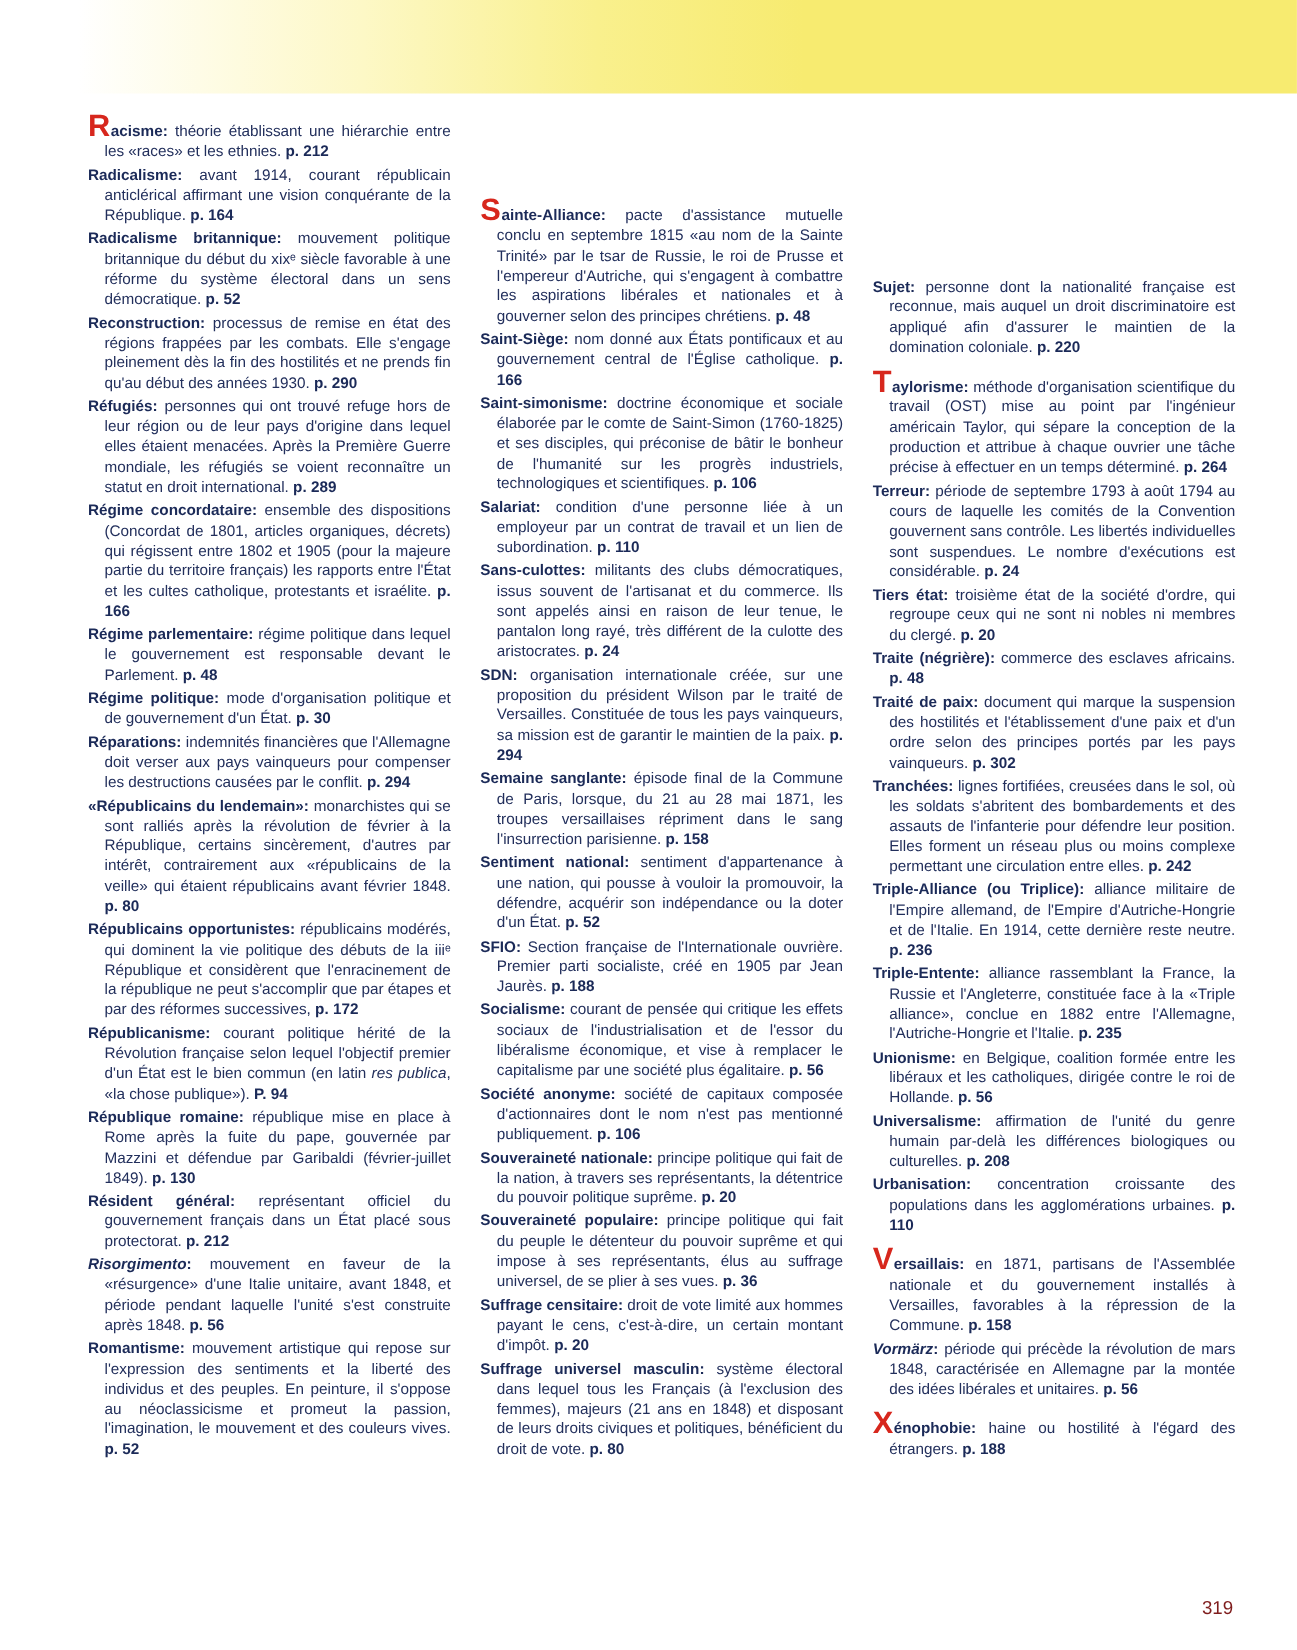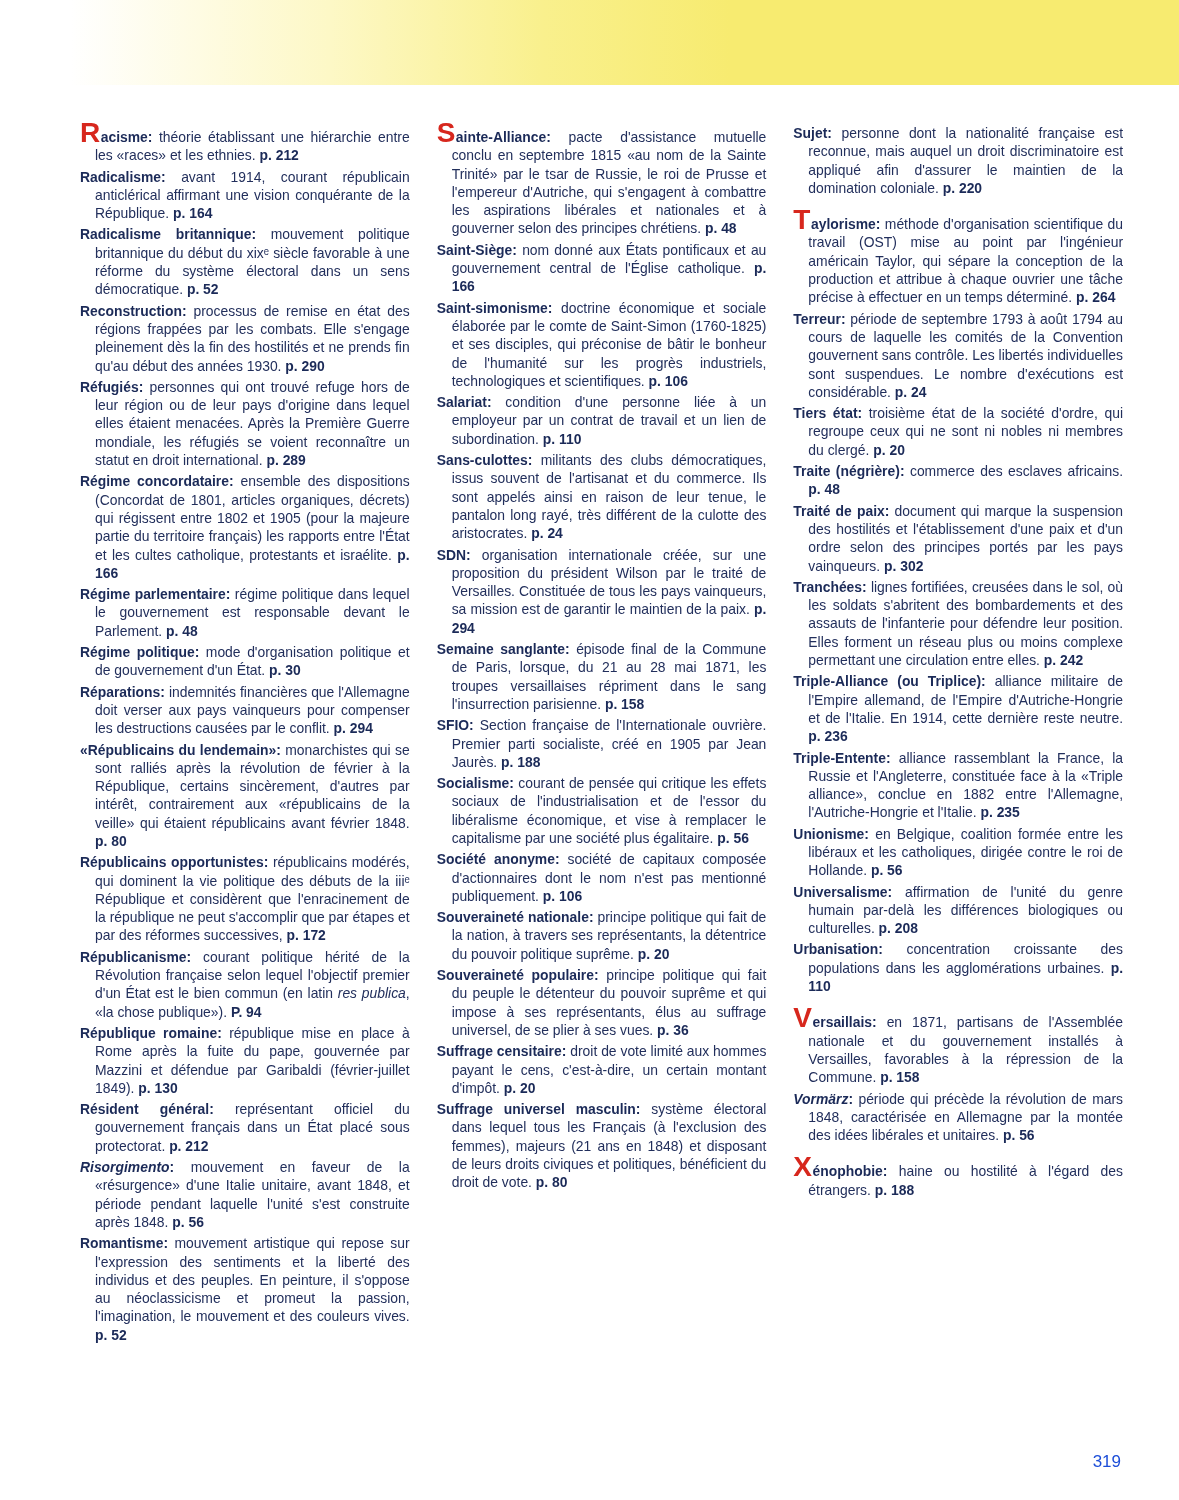--- a/index.html
+++ b/index.html
@@ -8,43 +8,43 @@
     width: 1179px; height: 1500px;
     position: relative; overflow: hidden;
     font-family: "Liberation Sans", "DejaVu Sans", sans-serif;
     color: #222f5c;
   }
   .top-band {
     position: absolute; top: 0; left: 0; width: 100%; height: 85px;
     background: linear-gradient(90deg, #ffffff 6%, #fdf8c6 28%, #f9f08d 46%, #f7eb70 62%, #f7eb70 100%);
   }
   .content {
-    position: absolute; top: 124px; left: 80px; right: 56px;
-    display: flex; gap: 27px; align-items: flex-start;
+    position: absolute; top: 106px; left: 80px; right: 56px;
+    display: flex; gap: 27px; align-items: flex-end;
   }
   .column { flex: 1 1 0; min-width: 0; }
   .entry {
     font-size: 13.9px; line-height: 18.3px;
     text-align: justify;
     padding-left: 15px; text-indent: -15px;
     margin-bottom: 3px;
     hyphens: auto; -webkit-hyphens: auto;
   }
   .entry.group-start { margin-top: 14px; }
   .dropcap {
     font-size: 28px; line-height: 18.3px;
     font-weight: 700; color: #d7271d;
     letter-spacing: 0.5px;
   }
   .term, .sep, .pageref { font-weight: 700; color: #1b2a58; }
   .term.italic { font-style: italic; margin-top: 30px; }
   .def.italic { font-style: italic; margin-top: 33px; }
   .folio {
     position: absolute; right: 58px; bottom: 28px;
-    font-size: 17px; color: #1d4ed8;
+    font-size: 17px; color: #7f1d1d;
   }
 </style>
 </head>
 <body>
 
 <div class="page">
   <header class="top-band"></header>
   <main class="content">
       <div class="column">
         <p class="entry"><span class="dropcap">R</span><span class="term">acisme</span><span class="sep">: </span><span class="def">théorie établissant une hiérarchie entre les «races» et les ethnies.</span> <span class="pageref">p. 212</span></p>
@@ -65,20 +65,21 @@
         <p class="entry"><span class="term">Romantisme</span><span class="sep">: </span><span class="def">mouvement artistique qui repose sur l'expression des sentiments et la liberté des individus et des peuples. En peinture, il s'oppose au néoclassicisme et promeut la passion, l'imagination, le mouvement et des couleurs vives.</span> <span class="pageref">p. 52</span></p>
       </div>
       <div class="column">
         <p class="entry"><span class="dropcap">S</span><span class="term">ainte-Alliance</span><span class="sep">: </span><span class="def">pacte d'assistance mutuelle conclu en septembre 1815 «au nom de la Sainte Trinité» par le tsar de Russie, le roi de Prusse et l'empereur d'Autriche, qui s'engagent à combattre les aspirations libérales et nationales et à gouverner selon des principes chrétiens.</span> <span class="pageref">p. 48</span></p>
         <p class="entry"><span class="term">Saint-Siège</span><span class="sep">: </span><span class="def">nom donné aux États pontificaux et au gouvernement central de l'Église catholique.</span> <span class="pageref">p. 166</span></p>
         <p class="entry"><span class="term">Saint-simonisme</span><span class="sep">: </span><span class="def">doctrine économique et sociale élaborée par le comte de Saint-Simon (1760-1825) et ses disciples, qui préconise de bâtir le bonheur de l'humanité sur les progrès industriels, technologiques et scientifiques.</span> <span class="pageref">p. 106</span></p>
         <p class="entry"><span class="term">Salariat</span><span class="sep">: </span><span class="def">condition d'une personne liée à un employeur par un contrat de travail et un lien de subordination.</span> <span class="pageref">p. 110</span></p>
         <p class="entry"><span class="term">Sans-culottes</span><span class="sep">: </span><span class="def">militants des clubs démocratiques, issus souvent de l'artisanat et du commerce. Ils sont appelés ainsi en raison de leur tenue, le pantalon long rayé, très différent de la culotte des aristocrates.</span> <span class="pageref">p. 24</span></p>
         <p class="entry"><span class="term">SDN</span><span class="sep">: </span><span class="def">organisation internationale créée, sur une proposition du président Wilson par le traité de Versailles. Constituée de tous les pays vainqueurs, sa mission est de garantir le maintien de la paix.</span> <span class="pageref">p. 294</span></p>
         <p class="entry"><span class="term">Semaine sanglante</span><span class="sep">: </span><span class="def">épisode final de la Commune de Paris, lorsque, du 21 au 28 mai 1871, les troupes versaillaises répriment dans le sang l'insurrection parisienne.</span> <span class="pageref">p. 158</span></p>
+        <p class="entry"><span class="term">Sentiment national</span><span class="sep">: </span><span class="def">sentiment d'appartenance à une nation, qui pousse à vouloir la promouvoir, la défendre, acquérir son indépendance ou la doter d'un État.</span> <span class="pageref">p. 52</span></p>
         <p class="entry"><span class="term">SFIO</span><span class="sep">: </span><span class="def">Section française de l'Internationale ouvrière. Premier parti socialiste, créé en 1905 par Jean Jaurès.</span> <span class="pageref">p. 188</span></p>
         <p class="entry"><span class="term">Socialisme</span><span class="sep">: </span><span class="def">courant de pensée qui critique les effets sociaux de l'industrialisation et de l'essor du libéralisme économique, et vise à remplacer le capitalisme par une société plus égalitaire.</span> <span class="pageref">p. 56</span></p>
         <p class="entry"><span class="term">Société anonyme</span><span class="sep">: </span><span class="def">société de capitaux composée d'actionnaires dont le nom n'est pas mentionné publiquement.</span> <span class="pageref">p. 106</span></p>
         <p class="entry"><span class="term">Souveraineté nationale</span><span class="sep">: </span><span class="def">principe politique qui fait de la nation, à travers ses représentants, la détentrice du pouvoir politique suprême.</span> <span class="pageref">p. 20</span></p>
         <p class="entry"><span class="term">Souveraineté populaire</span><span class="sep">: </span><span class="def">principe politique qui fait du peuple le détenteur du pouvoir suprême et qui impose à ses représentants, élus au suffrage universel, de se plier à ses vues.</span> <span class="pageref">p. 36</span></p>
         <p class="entry"><span class="term">Suffrage censitaire</span><span class="sep">: </span><span class="def">droit de vote limité aux hommes payant le cens, c'est-à-dire, un certain montant d'impôt.</span> <span class="pageref">p. 20</span></p>
         <p class="entry"><span class="term">Suffrage universel masculin</span><span class="sep">: </span><span class="def">système électoral dans lequel tous les Français (à l'exclusion des femmes), majeurs (21 ans en 1848) et disposant de leurs droits civiques et politiques, bénéficient du droit de vote.</span> <span class="pageref">p. 80</span></p>
       </div>
       <div class="column">
         <p class="entry"><span class="term">Sujet</span><span class="sep">: </span><span class="def">personne dont la nationalité française est reconnue, mais auquel un droit discriminatoire est appliqué afin d'assurer le maintien de la domination coloniale.</span> <span class="pageref">p. 220</span></p>

